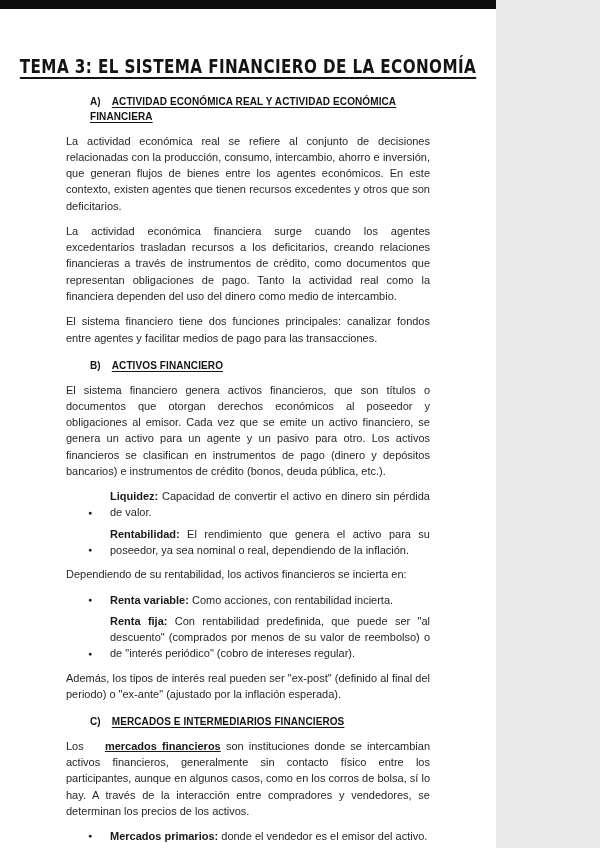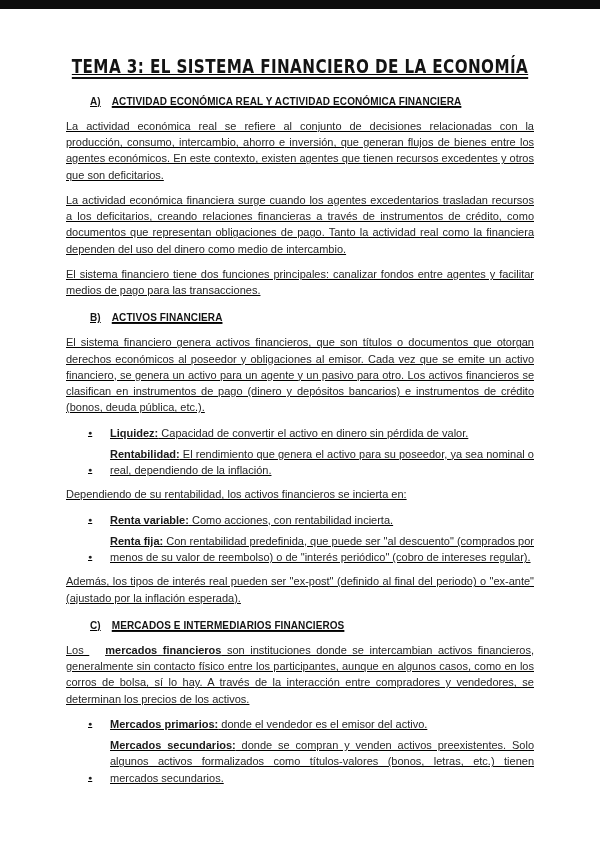--- a/index.html
+++ b/index.html
@@ -3,24 +3,23 @@
 <meta charset="utf-8">
 <style>
   html, body { margin: 0; padding: 0; }
   body {
     width: 600px; height: 848px;
     background: #e9e9e9;
     font-family: "Liberation Sans", sans-serif;
   }
   .page {
     position: relative;
-    width: 600px; height: 848px;
+    width: 496px; height: 848px;
     background: var(--background, #ffffff);
     overflow: hidden;
-    text-decoration: underline;
   }
   .top-bar {
     height: 9px; width: 100%;
     background: var(--top_bar, #0d0d0d);
   }
   .title {
     position: relative;
     left: 50%;
     width: max-content;
     white-space: nowrap;
@@ -88,21 +87,21 @@
   <div class="top-bar"></div>
   <h1 class="title">TEMA 3: EL SISTEMA FINANCIERO DE LA ECONOMÍA</h1>
   <main class="doc-body">
       <section>
         <div class="sec-heading"><span class="sec-label">A)</span><span class="sec-title">ACTIVIDAD ECONÓMICA REAL Y ACTIVIDAD ECONÓMICA FINANCIERA</span></div>
         <p><span>La actividad económica real se refiere al conjunto de decisiones relacionadas con la producción, consumo, intercambio, ahorro e inversión, que generan flujos de bienes entre los agentes económicos. En este contexto, existen agentes que tienen recursos excedentes y otros que son deficitarios.</span></p>
         <p><span>La actividad económica financiera surge cuando los agentes excedentarios trasladan recursos a los deficitarios, creando relaciones financieras a través de instrumentos de crédito, como documentos que representan obligaciones de pago. Tanto la actividad real como la financiera dependen del uso del dinero como medio de intercambio.</span></p>
         <p><span>El sistema financiero tiene dos funciones principales: canalizar fondos entre agentes y facilitar medios de pago para las transacciones.</span></p>
       </section>
       <section>
-        <div class="sec-heading"><span class="sec-label">B)</span><span class="sec-title">ACTIVOS FINANCIERA</span></div>
+        <div class="sec-heading"><span class="sec-label">B)</span><span class="sec-title">ACTIVOS FINANCIERO</span></div>
         <p><span>El sistema financiero genera activos financieros, que son títulos o documentos que otorgan derechos económicos al poseedor y obligaciones al emisor. Cada vez que se emite un activo financiero, se genera un activo para un agente y un pasivo para otro. Los activos financieros se clasifican en instrumentos de pago (dinero y depósitos bancarios) e instrumentos de crédito (bonos, deuda pública, etc.).</span></p>
         <ul>
           <li>
             <span class="bullet">●</span>
             <span class="li-text"><span class="run-bold">Liquidez:</span><span> Capacidad de convertir el activo en dinero sin pérdida de valor.</span></span>
           </li>
           <li>
             <span class="bullet">●</span>
             <span class="li-text"><span class="run-bold">Rentabilidad:</span><span> El rendimiento que genera el activo para su poseedor, ya sea nominal o real, dependiendo de la inflación.</span></span>
           </li>

